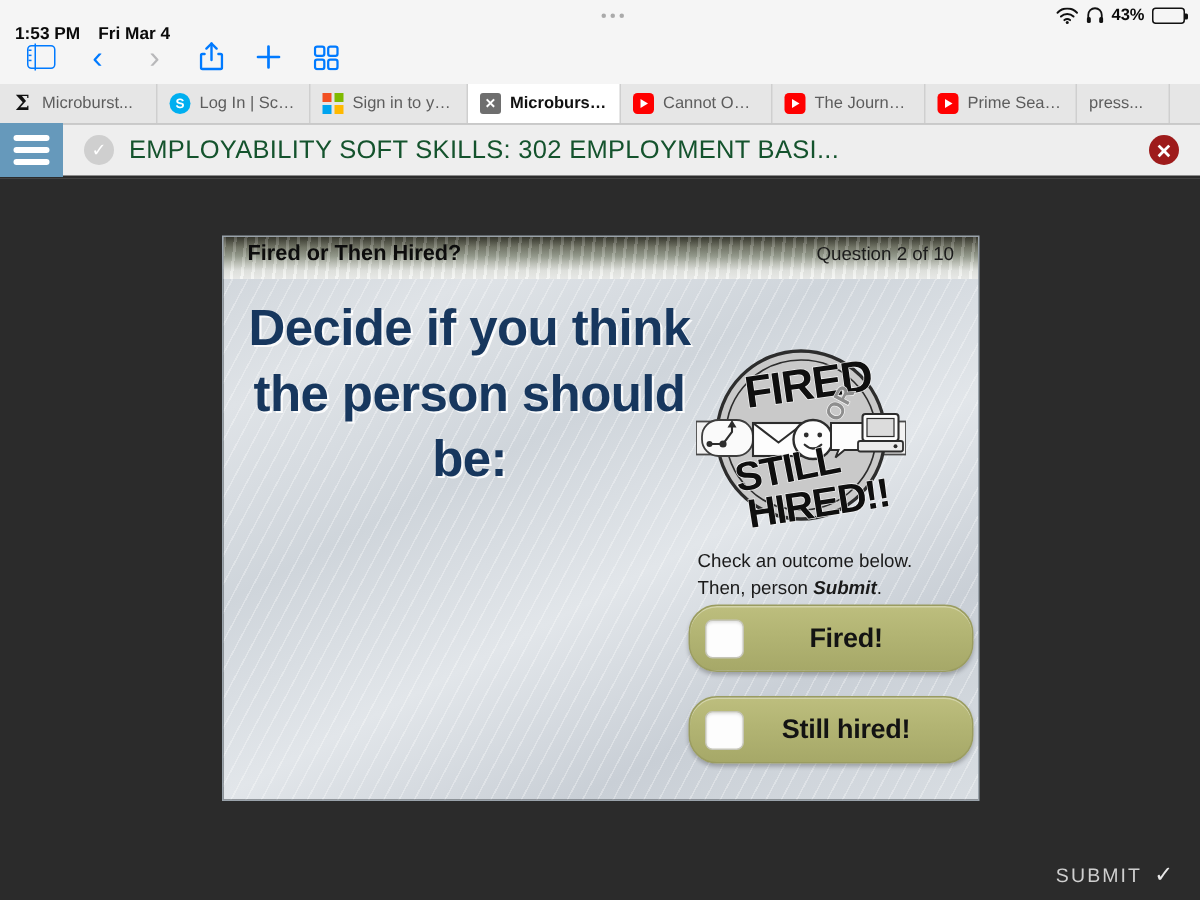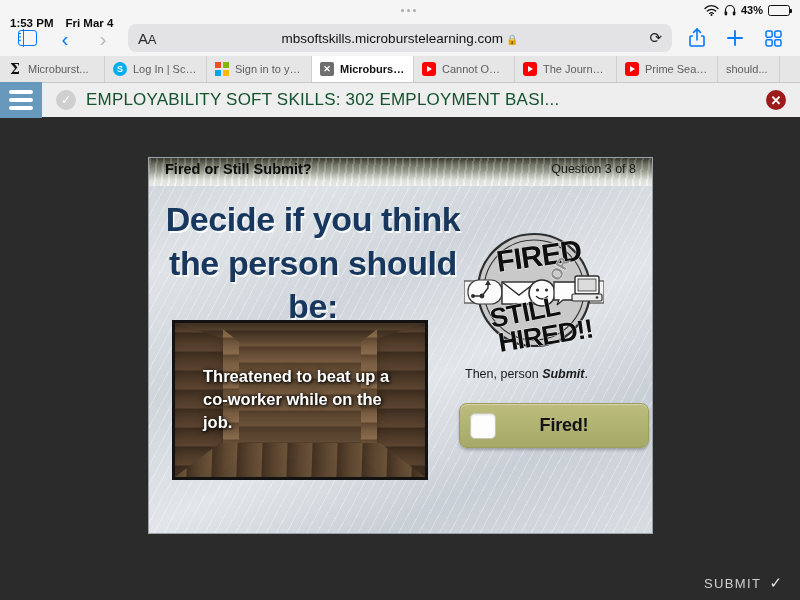--- a/index.html
+++ b/index.html
@@ -220,21 +220,21 @@
   .instructions {
     position: absolute; left: 316px; top: 180px; width: 190px;
     font-size: 12.5px; color: #1a1a1a; line-height: 1.42;
   }
   .instructions em { font-style: italic; font-weight: bold; }
 
   .answers { position: absolute; left: 310px; top: 217px; width: 190px; }
   .ans-btn {
     height: 45px; margin-bottom: 16px;
     background: linear-gradient(180deg, #bdbe7e 0%, #b2b473 45%, #a6a868 100%);
-    border-radius: 8px;
+    border-radius: 19px;
     border: 1px solid #9a9c60;
     box-shadow: 0 2px 3px rgba(0,0,0,0.25), inset 0 1px 0 rgba(255,255,255,0.35);
     display: flex; align-items: center; padding-left: 10px;
   }
   .ans-check {
     width: 26px; height: 26px; background: #fdfdfd;
     border: 1px solid #c5c5b8; border-radius: 5px;
     flex: 0 0 26px;
     box-shadow: inset 0 1px 2px rgba(0,0,0,0.12);
   }
@@ -290,27 +290,20 @@
 <div class="toolbar">
   <div class="tb-btn">
       <span class="sidebar-ico"></span>
     </div>
   <div class="tb-btn">
       <span class="chev">‹</span>
     </div>
   <div class="tb-btn disabled">
       <span class="chev">›</span>
     </div>
-  <div class="url-bar">
-    <span class="aa"><span class="big">A</span>A</span>
-    <span class="url-text">
-      <span>mbsoftskills.microburstelearning.com</span><span class="lock">🔒</span>
-    </span>
-    <span class="reload">⟳</span>
-  </div>
   <div class="tb-btn">
     <svg width="16" height="20" viewBox="0 0 16 20">
         <path d="M8 1 L8 12" stroke="#007aff" stroke-width="1.6" fill="none" stroke-linecap="round"></path>
     <path d="M4.6 4.4 L8 1 L11.4 4.4" stroke="#007aff" stroke-width="1.6" fill="none" stroke-linecap="round" stroke-linejoin="round"></path>
     <path d="M3.4 8 H2 a1 1 0 0 0-1 1 v8 a1 1 0 0 0 1 1 h12 a1 1 0 0 0 1-1 V9 a1 1 0 0 0-1-1 h-1.4" stroke="#007aff" stroke-width="1.6" fill="none" stroke-linecap="round"></path>
       </svg>
   </div>
   <div class="tb-btn">
     <svg width="18" height="18" viewBox="0 0 18 18">
         <path d="M9 2 V16 M2 9 H16" stroke="#007aff" stroke-width="1.8" stroke-linecap="round"></path>
@@ -356,21 +349,21 @@
   </div>
   <div class="tab" style="flex:0 0 102px">
     <span class="fav yt"></span>
     <span class="tlabel">The Journey...</span>
   </div>
   <div class="tab" style="flex:0 0 101px">
     <span class="fav yt"></span>
     <span class="tlabel">Prime Seaso...</span>
   </div>
   <div class="tab" style="flex:0 0 62px">
-    <span class="tlabel">should...</span>
+    <span class="tlabel">press...</span>
   </div>
   <div class="tab blank"></div>
 
 </div>
 
 <div class="app-header">
   <div class="hamburger">
     <span></span>
       <span></span>
       <span></span>
@@ -378,36 +371,28 @@
   <div class="hdr-check">✓</div>
   <div class="hdr-title">EMPLOYABILITY SOFT SKILLS: 302 EMPLOYMENT BASI...</div>
   <div class="close-btn">✕</div>
 </div>
 
 <div class="stage">
 
   <div class="slide">
 
     <div class="slide-bar">
-      <div class="slide-title">Fired or Still Submit?</div>
-      <div class="q-count">Question 3 of 8</div>
+      <div class="slide-title">Fired or Then Hired?</div>
+      <div class="q-count">Question 2 of 10</div>
     </div>
 
     <div class="slide-body">
 
       <div class="question-text">Decide if you think the person should be:</div>
 
-      <div class="crate">
-        <div class="panel-l"></div>
-        <div class="panel-r"></div>
-        <div class="door-l"></div>
-        <div class="door-r"></div>
-        <div class="floor"></div>
-        <div class="crate-text">Threatened to beat up a co-worker while on the job.</div>
-      </div>
 
       <div class="badge">
         <svg width="140" height="135" viewBox="0 0 140 135">
 
           <rect x="0" y="57" width="140" height="22" fill="#f2f2f2" stroke="#4a4a4a" stroke-width="1.2"></rect>
 
           <circle cx="70" cy="66" r="56" fill="#c9c9c9" stroke="#2d2d2d" stroke-width="2.2"></circle>
           <circle cx="70" cy="66" r="50" fill="none" stroke="#2d2d2d" stroke-width="1.1"></circle>
 
           <g>
@@ -444,28 +429,33 @@
           <g font-family="Liberation Sans, sans-serif" font-weight="bold" fill="#0f0f0f" stroke="#fafafa" stroke-width="0.8" paint-order="stroke">
             <text x="34" y="48" font-size="30" transform="rotate(-8 34 48)" letter-spacing="-1">FIRED</text>
             <text x="95" y="58" font-size="16" fill="#8e8e8e" transform="rotate(-62 95 58)">OR</text>
             <text x="28" y="104" font-size="27" transform="rotate(-11 28 104)" letter-spacing="-1">STILL</text>
             <text x="36" y="128" font-size="27" transform="rotate(-9 36 128)" letter-spacing="-1">HIRED!!</text>
           </g>
         </svg>
       </div>
 
       <div class="instructions">
+        <div>Check an outcome below.</div>
         <div><span>Then, person </span><em>Submit</em><span>.</span></div>
       </div>
 
       <div class="answers">
         <div class="ans-btn">
           <span class="ans-check"></span>
           <span class="ans-label">Fired!</span>
         </div>
+        <div class="ans-btn">
+          <span class="ans-check"></span>
+          <span class="ans-label">Still hired!</span>
+        </div>
       </div>
 
     </div>
   </div>
 
   <div class="submit-row">
     <span>SUBMIT</span>
     <span class="submit-check">✓</span>
   </div>
 

